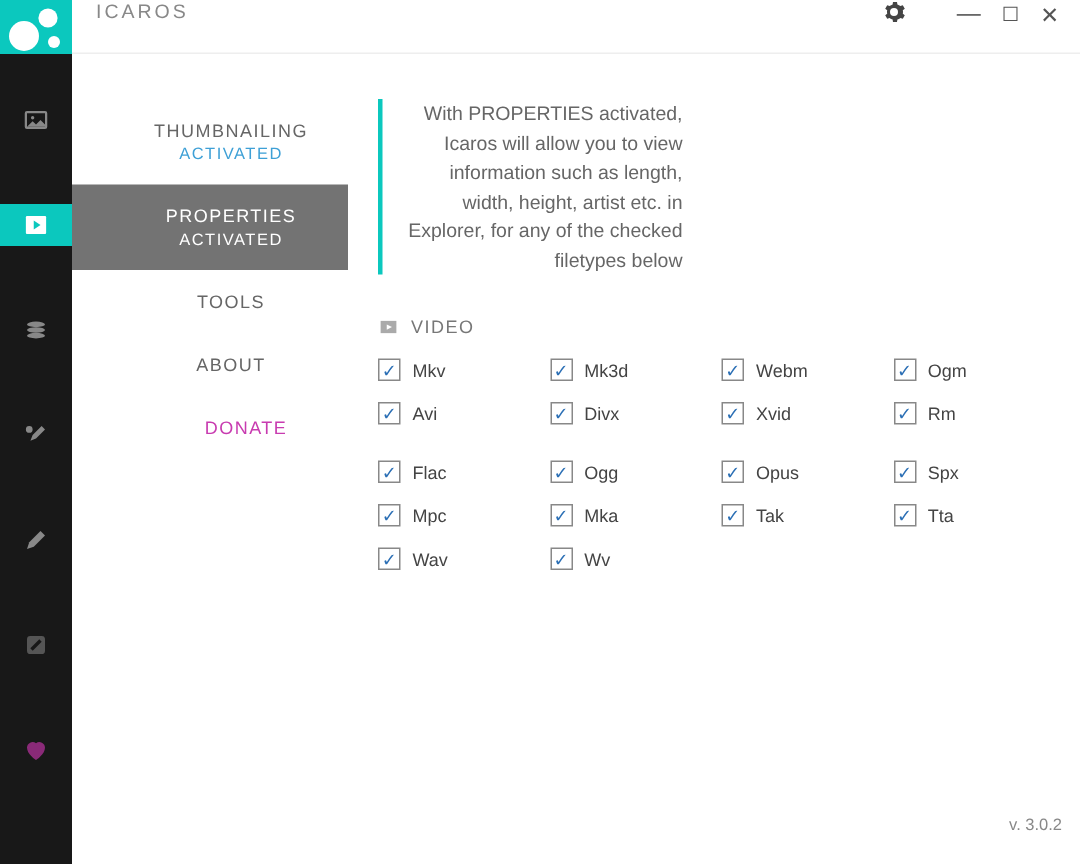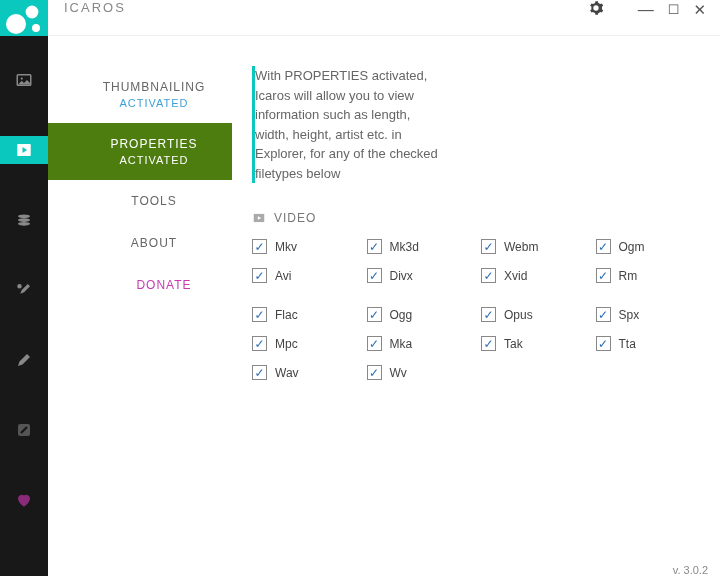--- a/index.html
+++ b/index.html
@@ -13,39 +13,39 @@
 
   .main { display: flex; height: 540px; }
   .iconrail { width: 48px; background: #181818; display: flex; flex-direction: column; align-items: center; padding-top: 30px; gap: 42px; }
   .iconrail .slot { width: 48px; height: 28px; display: flex; align-items: center; justify-content: center; }
   .iconrail .slot.active { background: #0bc8be; }
   .iconrail svg { width: 18px; height: 18px; }
 
   .nav { width: 184px; padding-top: 30px; text-align: center; }
   .nav-item { padding: 14px 0 14px 28px; font-size: 12px; letter-spacing: 1px; color: #666; cursor: pointer; }
   .nav-item .status { display:block; margin-top:3px; font-size: 11px; letter-spacing: 1px; }
-  .nav-item.active { background: #4d7c0f; color: #fff; }
+  .nav-item.active { background: #737373; color: #fff; }
   .nav-item .st-activated { color: #3ea0d6; }
   .nav-item.active .st-activated { color: #fff; }
   .nav-item .st-disabled { color: #c83bb0; }
   .donate { color: #c83bb0; margin-left: 20px; }
 
   .content { flex: 1; padding: 30px 20px 10px 20px; position: relative; }
-  .desc-wrap { display:flex; margin-bottom: 28px; }
+  .desc-wrap { display:flex; gap:10px; margin-bottom: 28px; text-align: right; }
   .desc-bar { width: 3px; background: #0bc8be; }
   .desc { font-size: 13px; color: #666; line-height: 1.5; max-width: 190px; }
 
   .section-head { display:flex; align-items:center; gap:8px; margin: 10px 0 14px 0; color:#777; letter-spacing:1px; font-size:12px; }
   .section-head svg { width:14px; height:14px; }
 
   .grid { display:grid; grid-template-columns: repeat(4, 1fr); row-gap: 14px; column-gap: 10px; margin-bottom: 24px; }
   .chk { display:flex; align-items:center; gap:8px; font-size:12px; color:#444; }
   .box { width:15px; height:15px; border:1px solid #888; display:flex; align-items:center; justify-content:center; color:#2b6fb5; font-size:12px; line-height:1; }
 
-  .version { position:absolute; bottom:0; right:12px; color:#888; font-size:11px; }
+  .version { position:absolute; bottom:20px; right:12px; color:#888; font-size:11px; }
 </style>
 </head>
 <body>
 
 <div class="titlebar">
   <div class="logo-cell">
     <svg viewBox="0 0 24 24">
         <circle cx="8" cy="15" r="5" fill="#fff"></circle>
         <circle cx="16" cy="9" r="3.2" fill="#fff"></circle>
         <circle cx="18" cy="17" r="2" fill="#fff"></circle>

